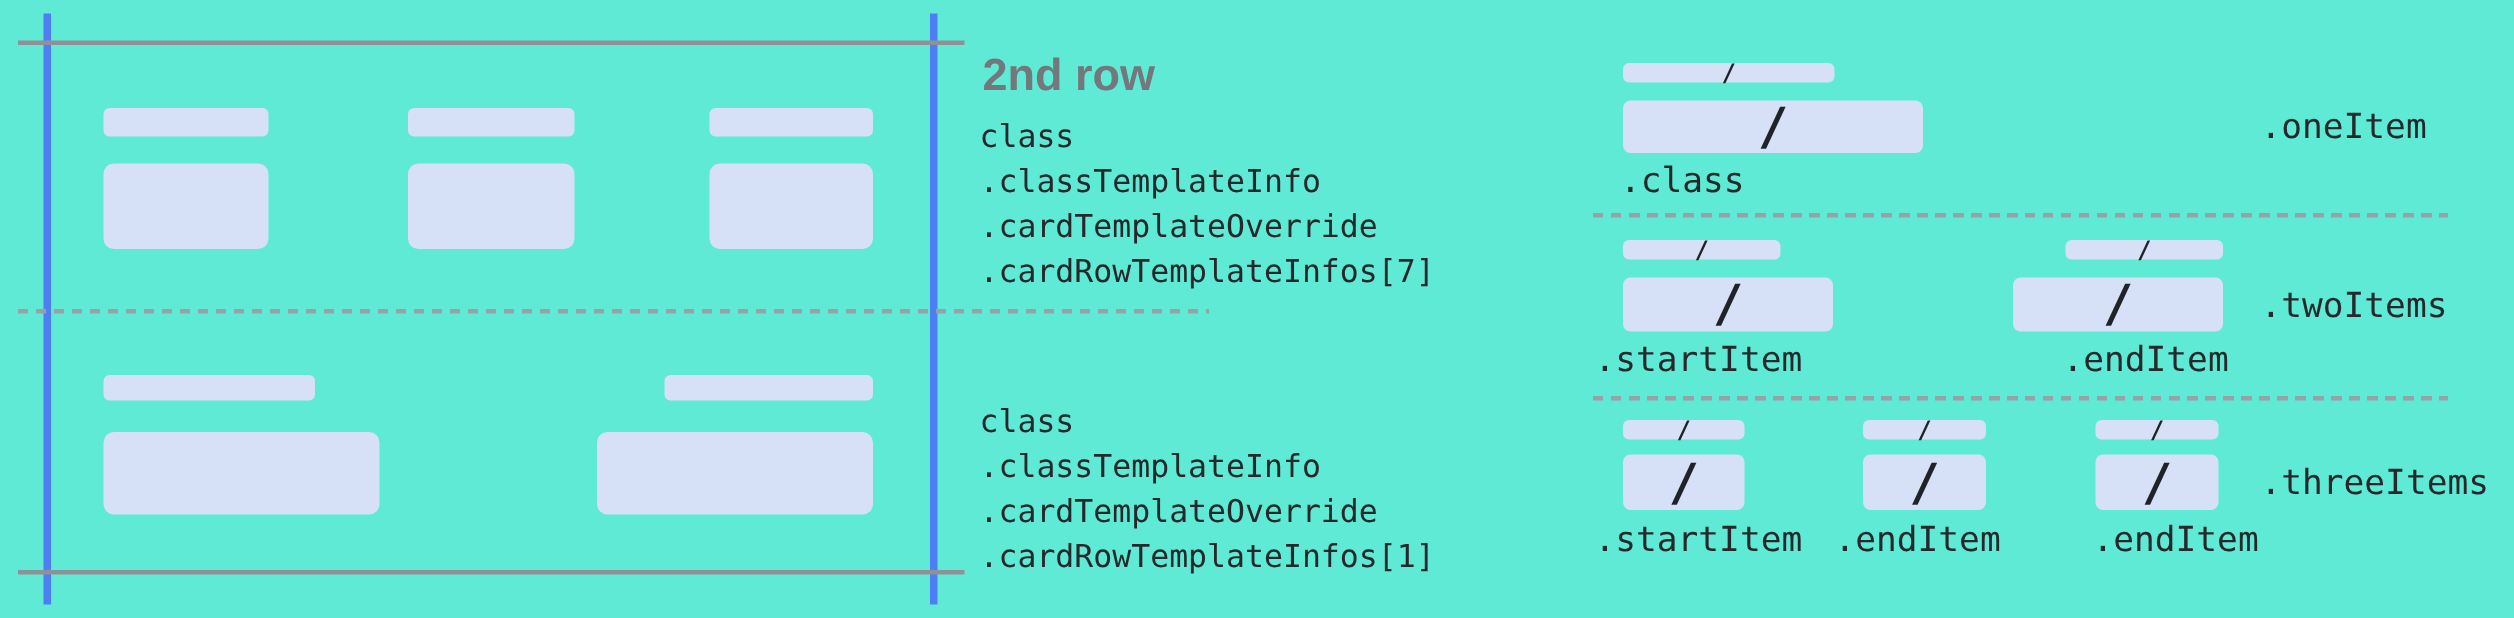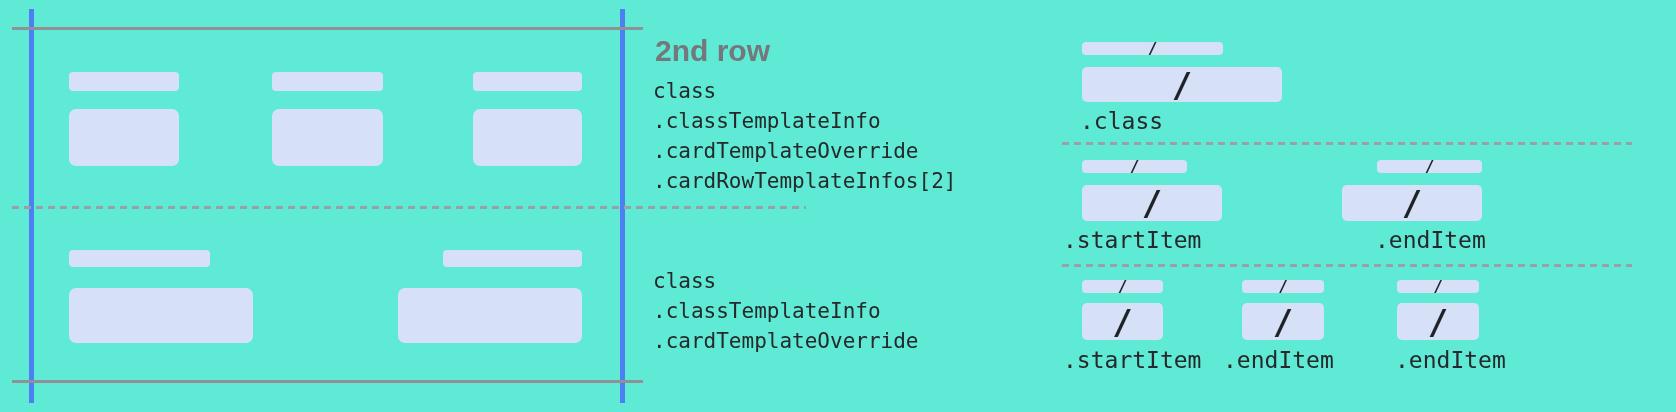--- a/index.html
+++ b/index.html
@@ -48,52 +48,55 @@
   <div class="abs bar sm" style="left:69px;top:250px;width:141px;height:17px"></div>
   <div class="abs bar lg" style="left:69px;top:288px;width:184px;height:55px"></div>
   <div class="abs bar sm" style="left:443px;top:250px;width:139px;height:17px"></div>
   <div class="abs bar lg" style="left:398px;top:288px;width:184px;height:55px"></div>
 
   <div class="abs h-label" style="left:655px;top:34px">2nd row</div>
   <div class="abs code-lines" style="left:653px;top:76px">
     <div>class</div>
     <div>.classTemplateInfo</div>
     <div>.cardTemplateOverride</div>
-    <div>.cardRowTemplateInfos[2]</div>
+    <div>.cardRowTemplateInfos[7]</div>
   </div>
 
   <div class="abs code-lines" style="left:653px;top:266px">
     <div>class</div>
     <div>.classTemplateInfo</div>
     <div>.cardTemplateOverride</div>
+    <div>.cardRowTemplateInfos[1]</div>
   </div>
 
   <div class="abs bar sm" style="left:1082px;top:42px;width:141px;height:13px">
     <span class="slash slash-sm">/</span>
   </div>
   <div class="abs bar lg" style="left:1082px;top:67px;width:200px;height:35px;border-radius:5px">
     <span class="slash slash-lg">/</span>
   </div>
   <div class="abs mlabel" style="left:1080px;top:108px">.class</div>
+  <div class="abs mlabel" style="left:1507px;top:72px">.oneItem</div>
   <div class="abs dash" style="left:1062px;top:142px;width:570px"></div>
 
   <div class="abs bar sm" style="left:1082px;top:160px;width:105px;height:13px">
     <span class="slash slash-sm">/</span>
   </div>
   <div class="abs bar lg" style="left:1082px;top:185px;width:140px;height:36px;border-radius:5px">
     <span class="slash slash-lg">/</span>
   </div>
   <div class="abs bar sm" style="left:1377px;top:160px;width:105px;height:13px">
     <span class="slash slash-sm">/</span>
   </div>
   <div class="abs bar lg" style="left:1342px;top:185px;width:140px;height:36px;border-radius:5px">
     <span class="slash slash-lg">/</span>
   </div>
   <div class="abs mlabel" style="left:1063px;top:227px">.startItem</div>
   <div class="abs mlabel" style="left:1375px;top:227px">.endItem</div>
+  <div class="abs mlabel" style="left:1507px;top:191px">.twoItems</div>
   <div class="abs dash" style="left:1062px;top:264px;width:570px"></div>
 
   <div class="abs bar sm" style="left:1082px;top:280px;width:81px;height:13px">
     <span class="slash slash-sm">/</span>
   </div>
   <div class="abs bar lg" style="left:1082px;top:303px;width:81px;height:37px;border-radius:5px">
     <span class="slash slash-lg">/</span>
   </div>
   <div class="abs bar sm" style="left:1242px;top:280px;width:82px;height:13px">
     <span class="slash slash-sm">/</span>
@@ -103,14 +106,15 @@
   </div>
   <div class="abs bar sm" style="left:1397px;top:280px;width:82px;height:13px">
     <span class="slash slash-sm">/</span>
   </div>
   <div class="abs bar lg" style="left:1397px;top:303px;width:82px;height:37px;border-radius:5px">
     <span class="slash slash-lg">/</span>
   </div>
   <div class="abs mlabel" style="left:1063px;top:347px">.startItem</div>
   <div class="abs mlabel" style="left:1223px;top:347px">.endItem</div>
   <div class="abs mlabel" style="left:1395px;top:347px">.endItem</div>
+  <div class="abs mlabel" style="left:1507px;top:309px">.threeItems</div>
 
 </div>
 
 </body></html>

